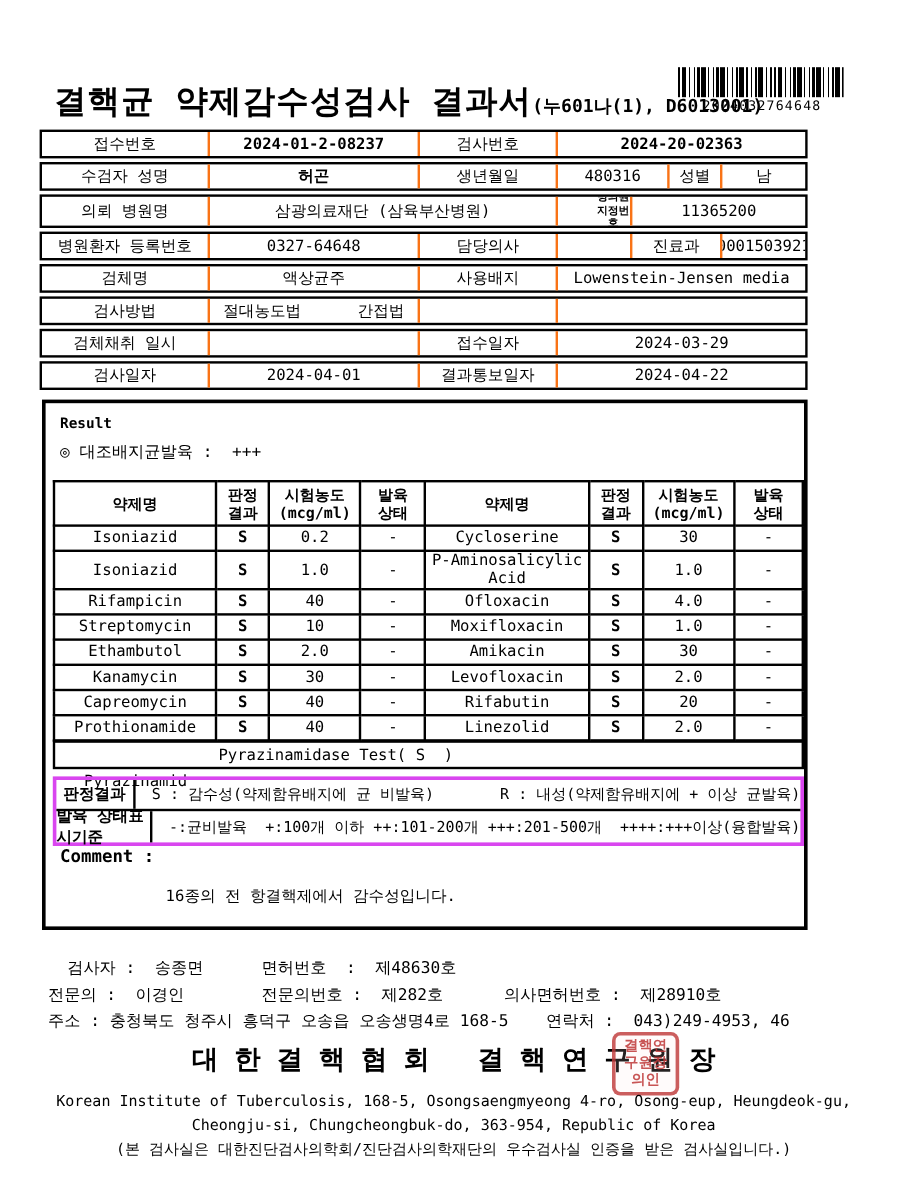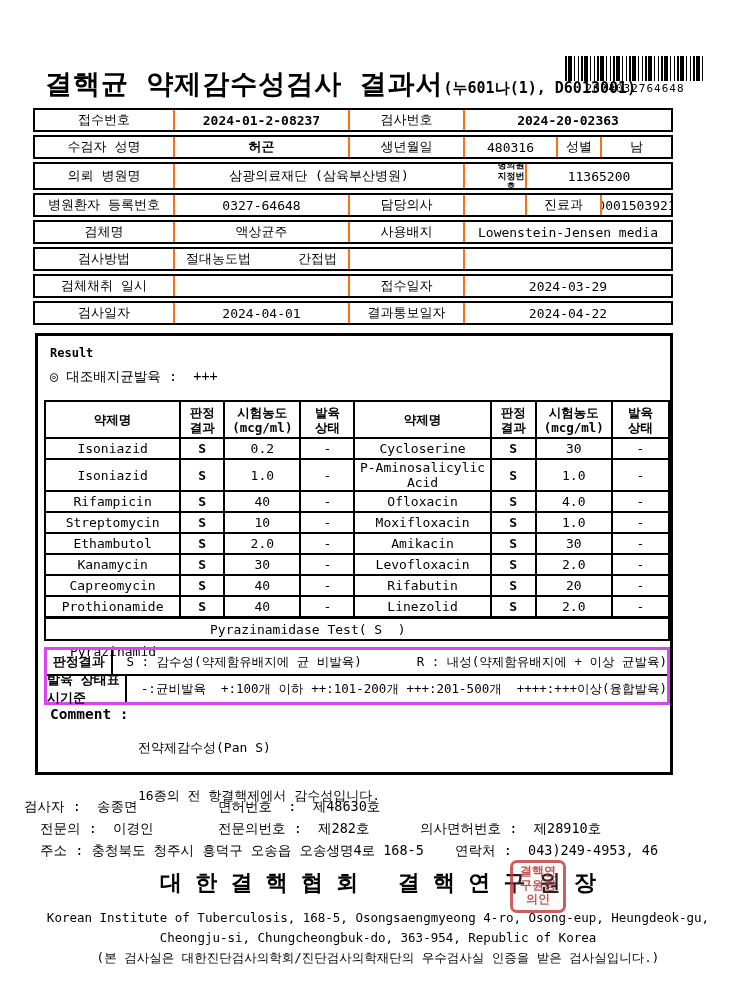--- a/index.html
+++ b/index.html
@@ -35,21 +35,21 @@
   .result-head { position:absolute; left:12px; top:10px; font-size:12px; font-weight:bold; }
   .control-growth { position:absolute; left:12px; top:32px; font-size:13.5px; font-weight:normal; }
   table.drugs { position:absolute; left:6px; top:64px; border-collapse:collapse; table-layout:fixed; width:626px; }
   table.drugs th, table.drugs td { border:2px solid #000; text-align:center; padding:0; }
   table.drugs th { font-size:12.5px; line-height:1.2; white-space:pre-line; height:37px; font-weight:bold; }
   table.drugs td { font-size:13px; height:21px; }
   td.res { font-weight:bold; }
 
   .pyra-row { position:absolute; left:6px; top:281px; width:626px; height:24px; border:2px solid #000; display:flex; }
   .pyra-name { width:136px; border-right:2px solid #000; display:flex; align-items:center; justify-content:center; font-size:13px;margin-top:32px; }
-  .pyra-val { flex:1; display:flex; align-items:center; font-size:13px; white-space:pre;margin-left:28px; }
+  .pyra-val { flex:1; display:flex; align-items:center; font-size:13px; white-space:pre; }
 
   .legend { position:absolute; left:6px; top:311px; width:626px; border:3px solid #d946ef; }
   .legend-row { display:flex; height:26px; border-bottom:2px solid #000; }
   .legend-row:last-child { border-bottom:none; }
   .legend-label { width:120px; border-right:2px solid #000; display:flex; align-items:center; justify-content:center;
                   font-weight:bold; font-size:13px; }
   .legend-val { flex:1; display:flex; align-items:center; padding-left:14px; font-size:12.5px; white-space:pre; gap:55px; }
 
   .comment-label { position:absolute; left:12px; top:370px; font-size:14.5px; font-weight:bold; }
   .comment-lines { position:absolute; left:100px; top:371px; font-size:13px; line-height:1.25; white-space:pre; }
@@ -273,27 +273,26 @@
       <div class="legend-row">
         <div class="legend-label">발육 상태표시기준</div>
         <div class="legend-val">
           <span>-:균비발육  +:100개 이하 ++:101-200개 +++:201-500개  ++++:+++이상(융합발육)</span>
         </div>
       </div>
     </div>
 
     <div class="comment-label">Comment :</div>
     <div class="comment-lines">
-      <div>전약제감수성(Pan S)</div>
       <div>16종의 전 항결핵제에서 감수성입니다.</div>
     </div>
   </div>
 
   <div class="staff">
-    <span class="seg" style="left:24px; top:798px;text-align:center;">검사자 :  송종면</span>
+    <span class="seg" style="left:56px; top:798px;text-align:center;">검사자 :  송종면</span>
     <span class="seg" style="left:218px; top:798px;">면허번호  :  제48630호</span>
     <span class="seg" style="left:40px; top:820px;">전문의 :  이경인</span>
     <span class="seg" style="left:218px; top:820px;">전문의번호 :  제282호</span>
     <span class="seg" style="left:420px; top:820px;">의사면허번호 :  제28910호</span>
     <span class="seg" style="left:40px; top:842px;">주소 : 충청북도 청주시 흥덕구 오송읍 오송생명4로 168-5</span>
     <span class="seg" style="left:455px; top:842px;">연락처 :  043)249-4953, 46</span>
   </div>
 
   <div class="org-title">대 한 결 핵 협 회   결 핵 연 구 원 장</div>
   <div class="stamp">결핵연구원장의인</div>

